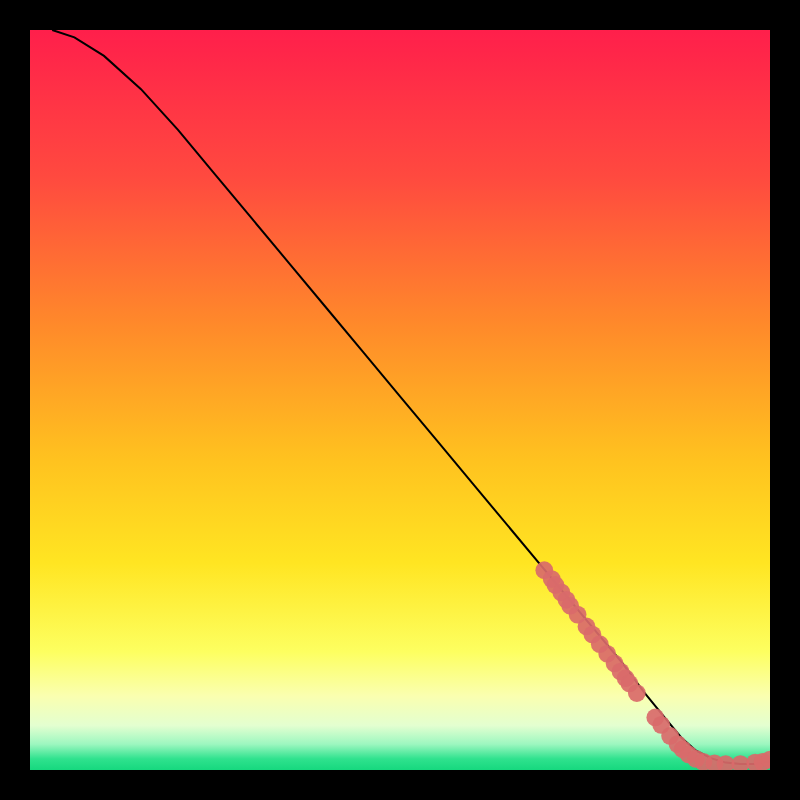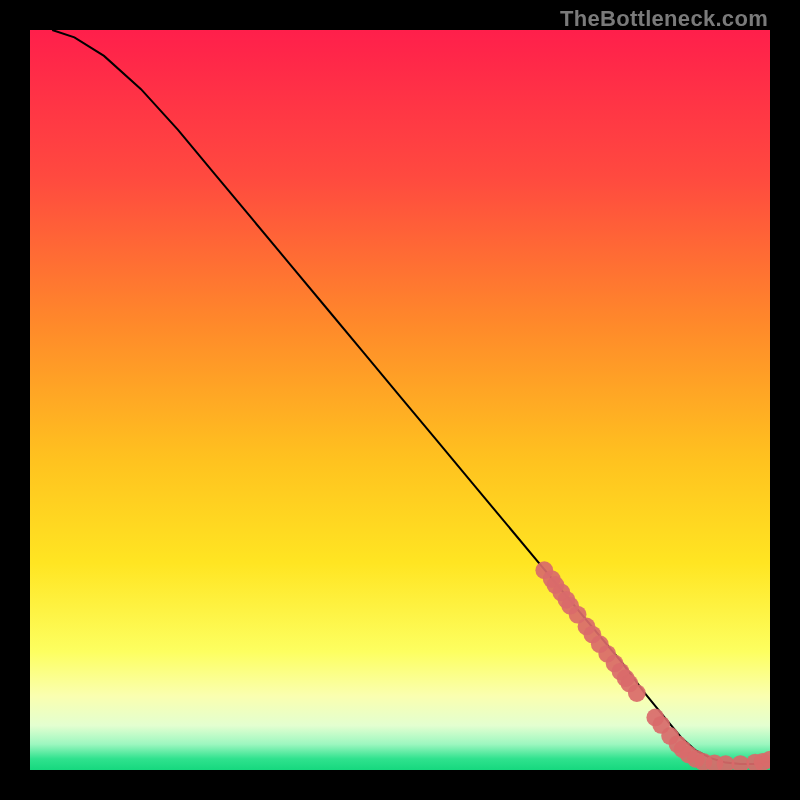--- a/index.html
+++ b/index.html
@@ -46,21 +46,20 @@
     left: 0;
     top: 0;
     width: 100%;
     height: 100%;
   }
 </style>
 </head>
 <body>
 
 <div class="stage">
-  <div class="watermark">TheBottleneck.com</div>
 
   <div class="plot">
     <svg class="gradient-bg" viewBox="0 0 100 100" preserveAspectRatio="none">
       <defs>
         <linearGradient id="bg-grad" x1="0" y1="0" x2="0" y2="1">
             <stop offset="0%" stop-color="#ff1f4b"></stop>
             <stop offset="20%" stop-color="#ff4a3f"></stop>
             <stop offset="40%" stop-color="#ff8a2a"></stop>
             <stop offset="57.99999999999999%" stop-color="#ffc21f"></stop>
             <stop offset="72%" stop-color="#ffe522"></stop>

